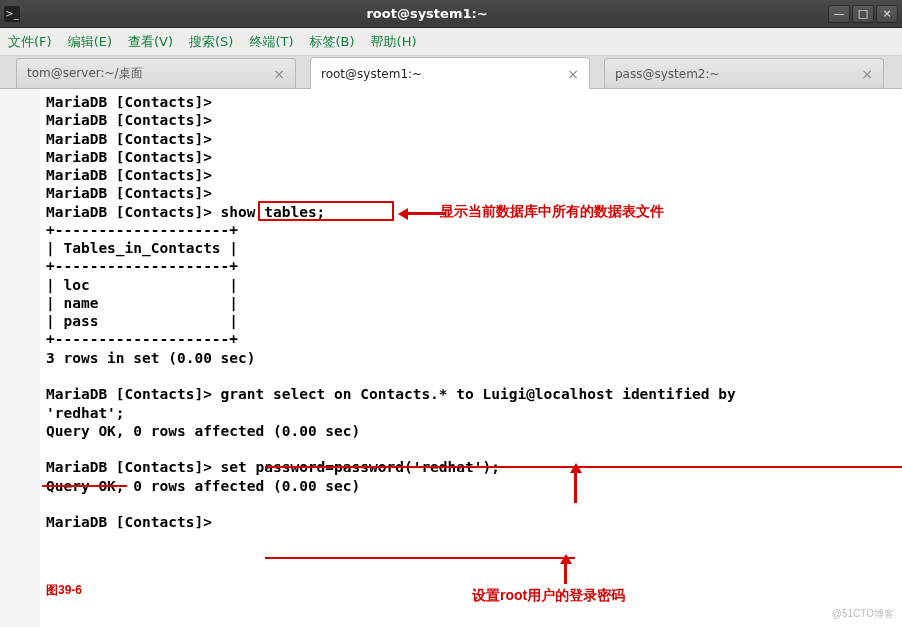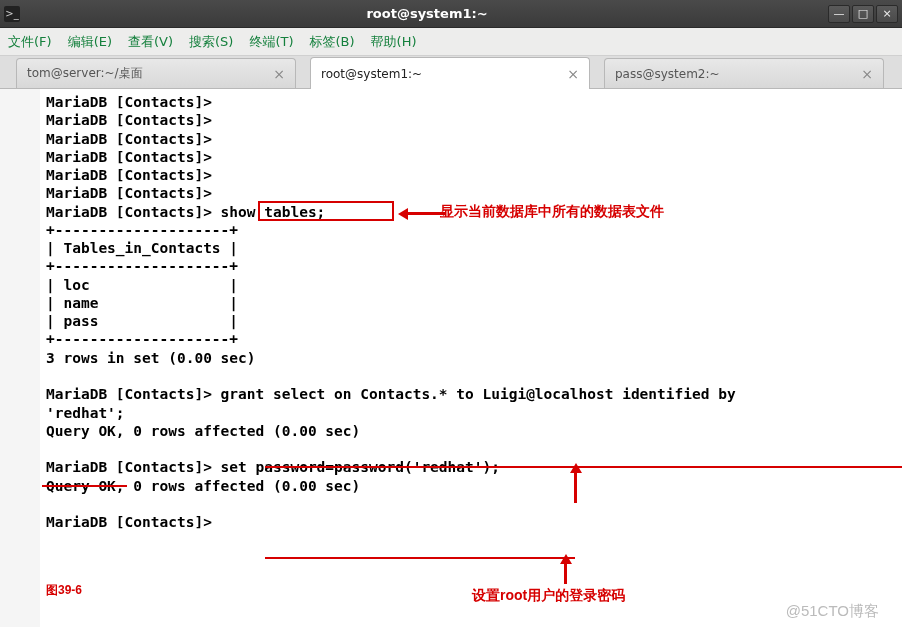--- a/index.html
+++ b/index.html
@@ -134,25 +134,25 @@
       border-left: 6px solid transparent;
       border-right: 6px solid transparent;
     }
     .underline {
       position: absolute;
       height: 0;
       border-top: 2px solid #d60000;
     }
     .watermark {
       position: absolute;
-      right: 23px; bottom: 6px;
+      right: 8px; bottom: 6px;
       color: #bbb;
       font-family: sans-serif;
       font-weight: normal;
-      font-size: 15px;
+      font-size: 10px;
     }
   </style>
 </head>
 <body>
 
 <div class="titlebar">
   <div class="appicon">
       <span>&gt;_</span>
     </div>
   <div class="title">root@system1:~</div>

